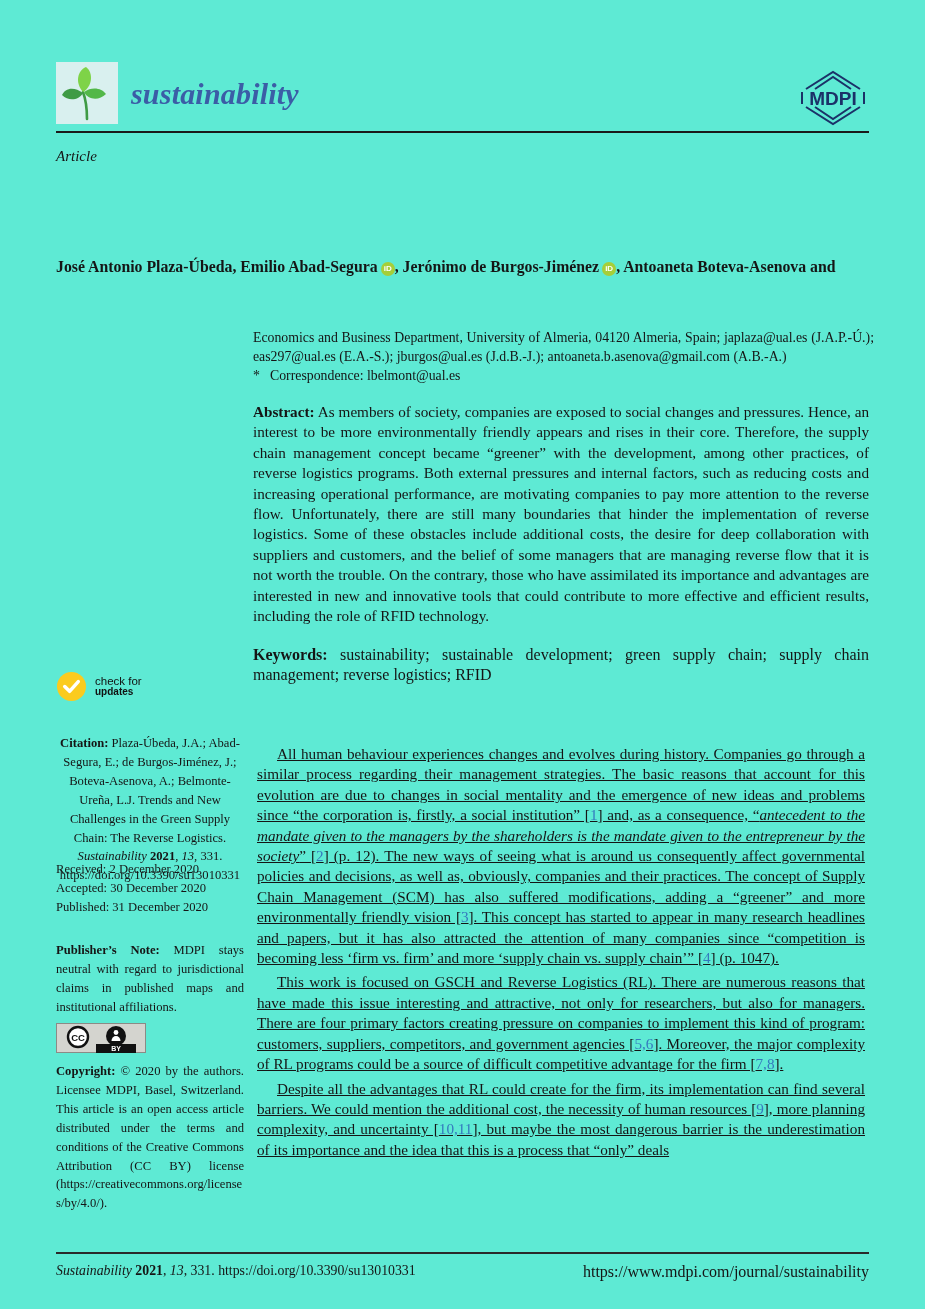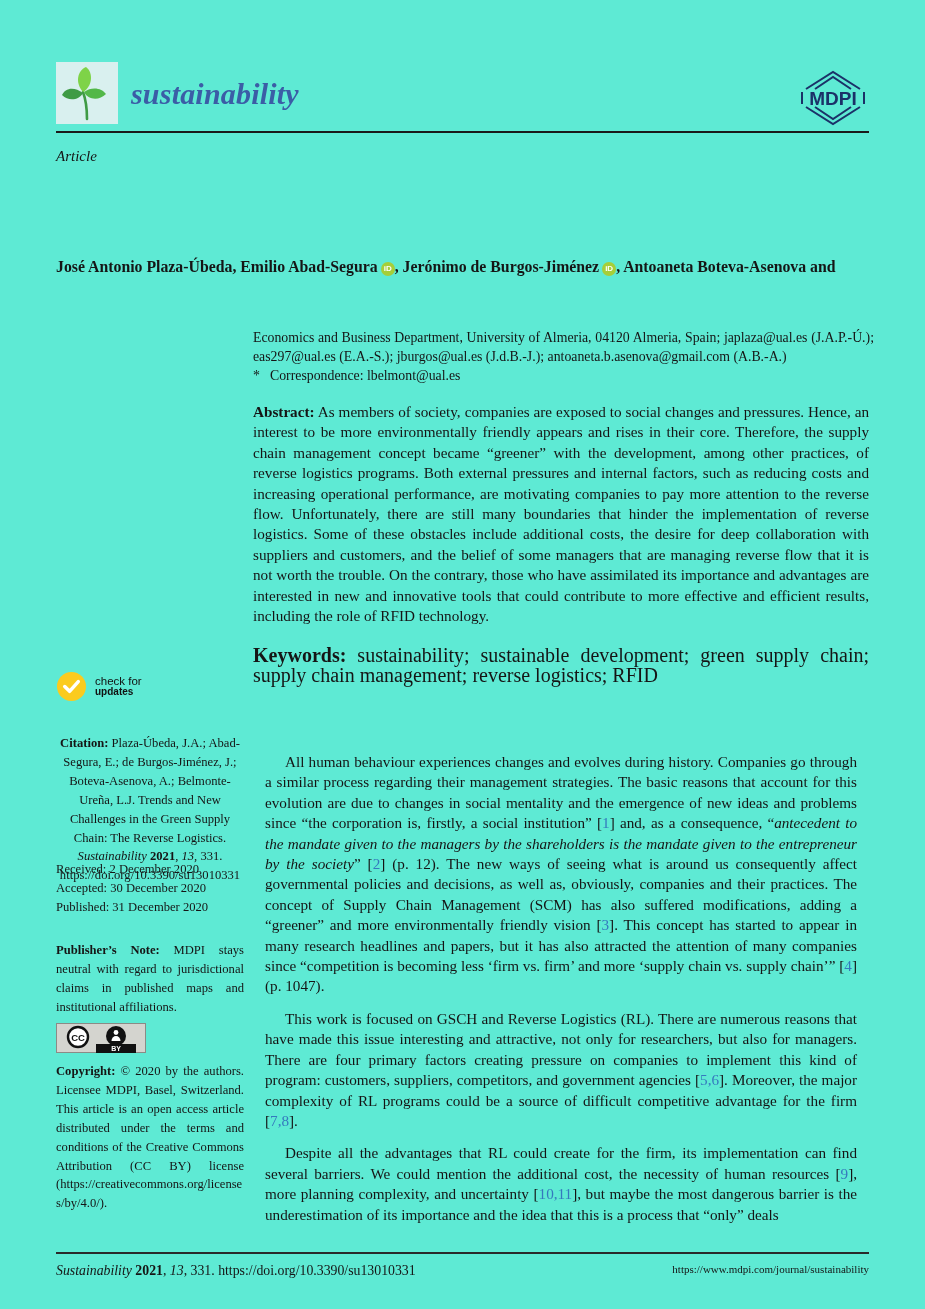--- a/index.html
+++ b/index.html
@@ -24,43 +24,43 @@
     display:inline-flex;align-items:center;justify-content:center;
     width:14px;height:14px;border-radius:50%;background:#A6CE39;color:#fff;
     font:bold 8px "Liberation Sans",sans-serif;vertical-align:1px;margin-left:3px;cursor:pointer;
   }
 
   
   #affiliation{left:253px;top:328px;width:621px;font-size:13.8px;line-height:19.3px;text-align:justify;}
   #correspondence{left:253px;top:366px;width:621px;font-size:13.8px;line-height:19.3px;display:flex;}
   #correspondence .star{width:17px;flex:none;}
   #abstract{left:253px;top:402px;width:616px;font-size:15.2px;line-height:20.4px;text-align:justify;}
-  #keywords{left:253px;top:645px;width:616px;font-size:20px;line-height:20.4px;text-align:justify;}
+  #keywords{left:253px;top:645px;width:616px;font-size:16px;line-height:20.4px;text-align:justify;}
   #main-intro{left:253px;top:740px;width:616px;font-size:15.2px;line-height:20.4px;}
   #main-intro h2{font-size:15.8px;margin:0 0 9px 0;color:#101010;}
-  #main-intro p{margin:12px;text-align:justify;text-indent:20px;}
+  #main-intro p{margin:4px;text-align:justify;text-indent:20px;text-decoration:underline;}
   .cite{color:#3579be;cursor:pointer;}
 
   
   .side{left:56px;width:188px;font-size:12.6px;line-height:18.9px;}
   #check-badge{left:56px;top:671px;display:flex;align-items:center;gap:8px;cursor:pointer;}
   #check-badge .ctext{font-family:"Liberation Sans",sans-serif;line-height:1.08;color:#111;}
   #check-badge .l1{font-size:11.5px;}
   #check-badge .l2{font-size:10px;font-weight:bold;}
   #citation{top:734px;overflow-wrap:anywhere;text-align:center;}
   #dates{top:860px;}
   #dates div{line-height:19.2px;}
   #pub-note{top:941px;text-align:justify;hyphens:auto;}
   #cc-badge{top:1023px;cursor:pointer;}
   #copyright{top:1062px;text-align:justify;hyphens:auto;overflow-wrap:anywhere;}
 
   
   .rule-bottom{left:56px;top:1252px;width:813px;height:2px;background:#2a2a2a;}
   #footer-left{left:56px;top:1263px;font-size:13.8px;}
-  #footer-right{right:56px;top:1263px;font-size:11px;}
+  #footer-right{right:56px;top:1263px;font-size:16px;}
 </style>
 </head>
 <body>
 
 <div class="page">
 
   <div class="abs" id="journal-logo-box">
     <svg width="62" height="62" viewBox="0 0 62 62">
       <rect width="62" height="62" fill="#d9f0ef"></rect>
       <path d="M31 57 C31 45 30 38 27 30" stroke="#3f9b45" stroke-width="2.6" fill="none" stroke-linecap="round"></path>

